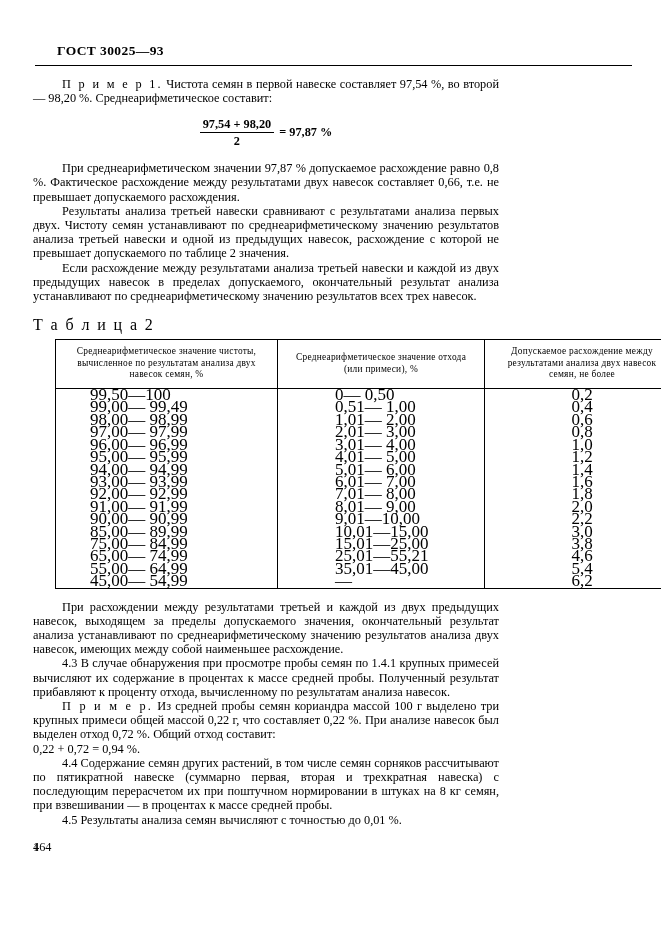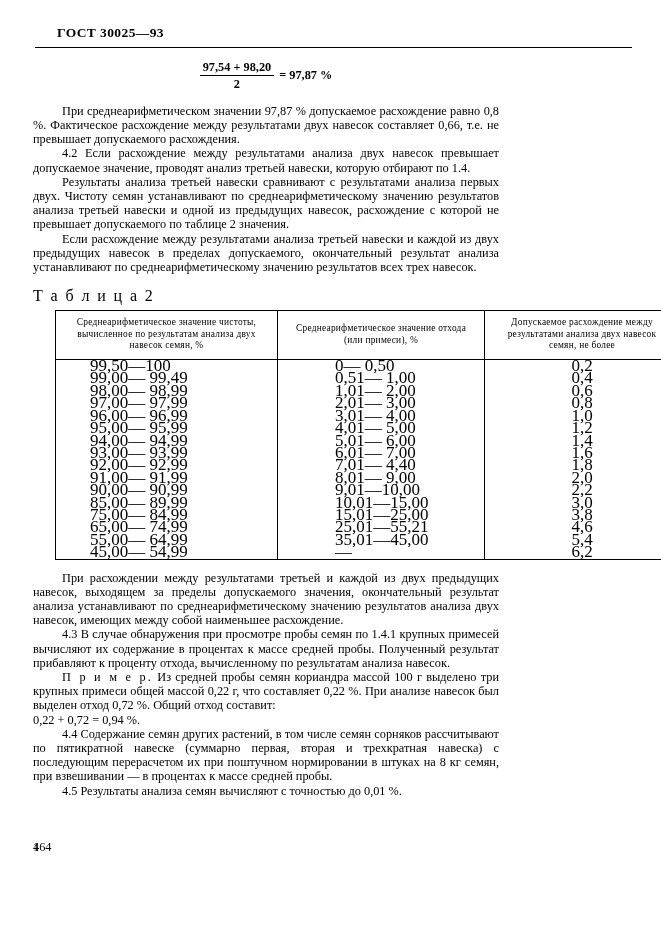--- a/index.html
+++ b/index.html
@@ -14,21 +14,21 @@
     color: #000000;
     position: relative;
     overflow: hidden;
   }
   .page {
     position: absolute;
     left: 0; top: 0;
     width: 525px;
     height: 936px;
     box-sizing: border-box;
-    padding: 26px 26px 0 33px;
+    padding: 44px 26px 0 33px;
   }
   .std-header {
     font-weight: bold;
     font-size: 13.5px;
     letter-spacing: 0.4px;
     margin: 0 0 0 24px;
     line-height: 1.1;
   }
   .rule {
     border: none;
@@ -141,30 +141,30 @@
 </head>
 <body>
 
 <div class="page">
 
   <div class="std-header">ГОСТ 30025—93</div>
   <hr class="rule">
 
   <div class="block-gap"></div>
 
+  <p class="body-text"><span class="spaced">П р и м е р  1.</span><span>  Чистота семян в первой навеске составляет 97,54 %, во второй — 98,20 %. Среднеарифметическое составит:</span></p>
 
   <div class="formula-frac">
     <span class="frac">
       <span class="num">97,54 + 98,20</span>
       <span class="den">2</span>
     </span><span class="frac-eq">= 97,87 %</span>
   </div>
 
   <p class="body-text">При среднеарифметическом значении 97,87 % допускаемое расхождение равно 0,8 %. Фактическое расхождение между результатами двух навесок составляет 0,66, т.е. не превышает допускаемого расхождения.</p>
-  <p class="body-text">4.2  Если расхождение между результатами анализа двух навесок превышает допускаемое значение, проводят анализ третьей навески, которую отбирают по 1.4.</p>
   <p class="body-text">Результаты анализа третьей навески сравнивают с результатами анализа первых двух. Чистоту семян устанавливают по среднеарифметическому значению результатов анализа третьей навески и одной из предыдущих навесок, расхождение с которой не превышает допускаемого по таблице 2 значения.</p>
   <p class="body-text">Если расхождение между результатами анализа третьей навески и каждой из двух предыдущих навесок в пределах допускаемого, окончательный результат анализа устанавливают по среднеарифметическому значению результатов всех трех навесок.</p>
 
   <div class="table-caption">Т а б л и ц а  2</div>
 
   <table class="gost">
     <thead>
       <tr>
         <th class="col1">Среднеарифметическое значение чистоты, вычисленное по результатам анализа двух навесок семян, %</th>
         <th class="col2">Среднеарифметическое значение отхода (или примеси), %</th>
@@ -193,21 +193,21 @@
           </td>
         <td class="cellstack c2">
             <span class="row-line">0— 0,50</span>
             <span class="row-line">0,51— 1,00</span>
             <span class="row-line">1,01— 2,00</span>
             <span class="row-line">2,01— 3,00</span>
             <span class="row-line">3,01— 4,00</span>
             <span class="row-line">4,01— 5,00</span>
             <span class="row-line">5,01— 6,00</span>
             <span class="row-line">6,01— 7,00</span>
-            <span class="row-line">7,01— 4,40</span>
+            <span class="row-line">7,01— 8,00</span>
             <span class="row-line">8,01— 9,00</span>
             <span class="row-line">9,01—10,00</span>
             <span class="row-line">10,01—15,00</span>
             <span class="row-line">15,01—25,00</span>
             <span class="row-line">25,01—55,21</span>
             <span class="row-line">35,01—45,00</span>
             <span class="row-line">—</span>
           </td>
         <td class="cellstack c3">
             <span class="row-line">0,2</span>

